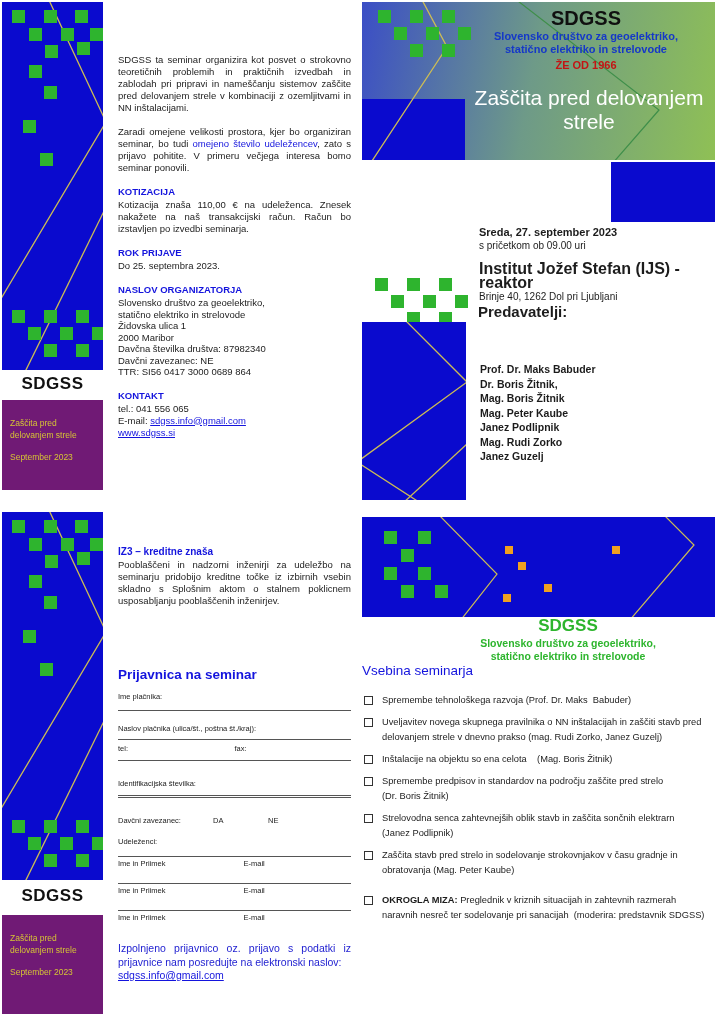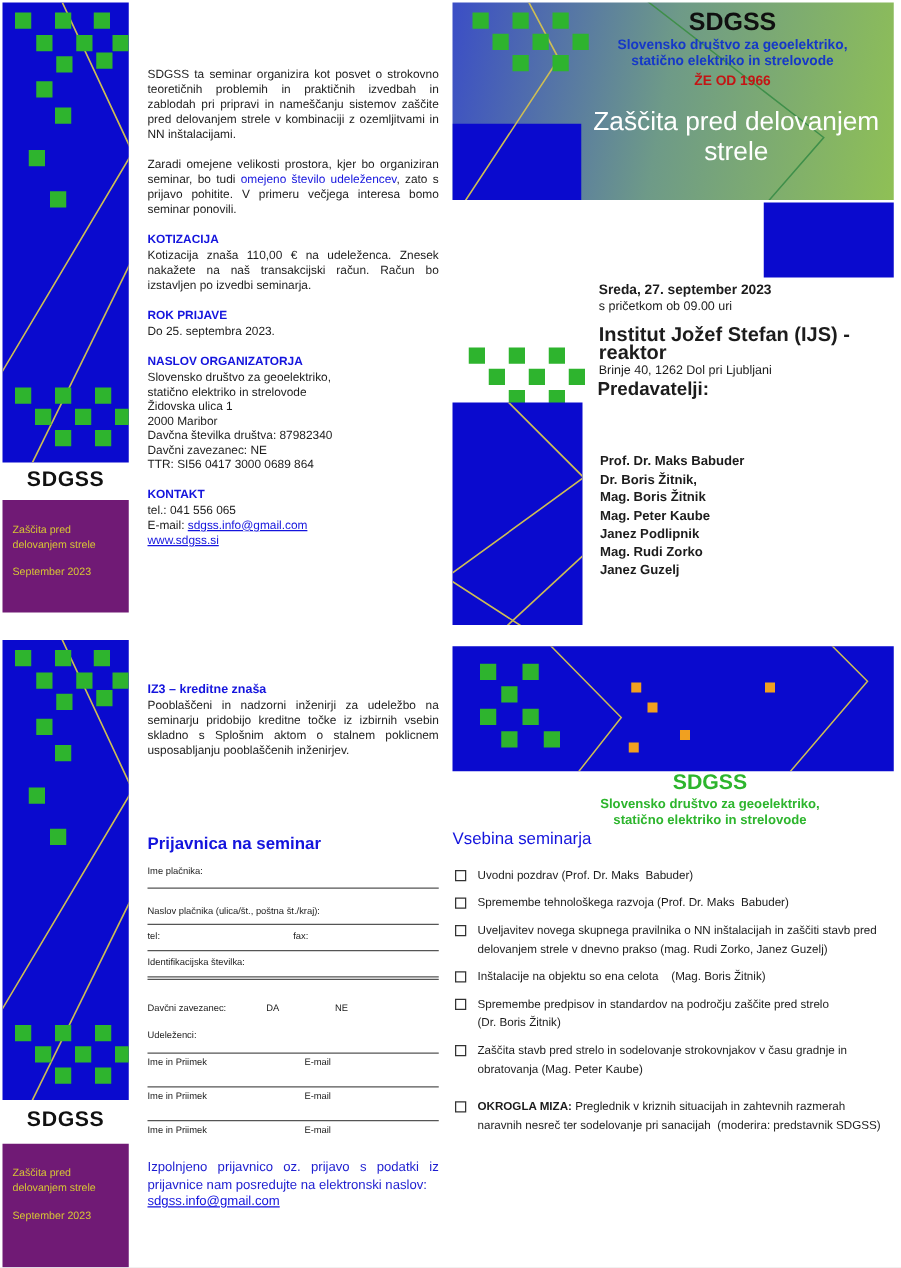--- a/index.html
+++ b/index.html
@@ -216,21 +216,21 @@
 
     <div style="margin-top:62px;color:#1414dd;font-size:13.5px;font-weight:bold">Prijavnica na seminar</div>
 
     <div style="margin-top:10px">
       <div class="form-label uline" style="padding-bottom:7px">Ime plačnika:</div>
       <div class="form-label uline" style="margin-top:12px;padding-bottom:4px">Naslov plačnika (ulica/št., poštna št./kraj):</div>
       <div class="uline" style="display:flex;padding-bottom:5px;margin-top:3px">
         <span class="form-label" style="flex:1">tel:</span>
         <span class="form-label" style="flex:1">fax:</span>
       </div>
-      <div class="form-label dline" style="margin-top:3px;padding-bottom:5px">Identifikacijska številka:</div>
+      <div class="form-label dline" style="margin-top:17px;padding-bottom:5px">Identifikacijska številka:</div>
 
       <div style="display:flex;margin-top:17px">
         <span class="form-label" style="width:95px">Davčni zavezanec:</span>
         <span class="form-label" style="width:55px">DA</span>
         <span class="form-label">NE</span>
       </div>
       <div class="form-label" style="margin-top:9px">Udeleženci:</div>
 
       <div class="tline" style="display:flex;margin-top:8px;padding-top:1px">
         <span class="form-label" style="flex:1">Ime in Priimek</span>
@@ -274,42 +274,43 @@
       </div>
   </div>
   <div class="green-title" style="top:616px;font-size:17px">SDGSS</div>
   <div class="green-title" style="top:637px;font-size:10.5px">Slovensko društvo za geoelektriko,</div>
   <div class="green-title" style="top:650px;font-size:10.5px">statično elektriko in strelovode</div>
   <div class="abs" style="left:362px;top:663px;color:#1414dd;font-size:13.5px">Vsebina seminarja</div>
 
   <div class="agenda">
     <div class="agenda-item">
       <span class="cb"></span>
-      <span class="agenda-text">Uvodni pozdrav (Prof. Dr. Maks  Babuder)</span>
-    </div>
-    <div class="agenda-item">
-      <span class="cb"></span>
       <span class="agenda-text">Spremembe tehnološkega razvoja (Prof. Dr. Maks  Babuder)</span>
     </div>
     <div class="agenda-item">
       <span class="cb"></span>
       <span class="agenda-text">Uveljavitev novega skupnega pravilnika o NN inštalacijah in zaščiti stavb pred
 delovanjem strele v dnevno prakso (mag. Rudi Zorko, Janez Guzelj)</span>
     </div>
     <div class="agenda-item">
       <span class="cb"></span>
       <span class="agenda-text">Inštalacije na objektu so ena celota &nbsp;&nbsp;&nbsp;(Mag. Boris Žitnik)</span>
     </div>
     <div class="agenda-item">
       <span class="cb"></span>
       <span class="agenda-text">Spremembe predpisov in standardov na področju zaščite pred strelo
 (Dr. Boris Žitnik)</span>
     </div>
     <div class="agenda-item">
       <span class="cb"></span>
+      <span class="agenda-text">Strelovodna senca zahtevnejših oblik stavb in zaščita sončnih elektrarn
+(Janez Podlipnik)</span>
+    </div>
+    <div class="agenda-item">
+      <span class="cb"></span>
       <span class="agenda-text">Zaščita stavb pred strelo in sodelovanje strokovnjakov v času gradnje in
 obratovanja (Mag. Peter Kaube)</span>
     </div>
     <div class="agenda-item" style="margin-top:15px">
       <span class="cb"></span>
       <span class="agenda-text"><b>OKROGLA MIZA:</b><span> Preglednik v kriznih situacijah in zahtevnih razmerah
 naravnih nesreč ter sodelovanje pri sanacijah  (moderira: predstavnik SDGSS)</span></span>
     </div>
   </div>
 

